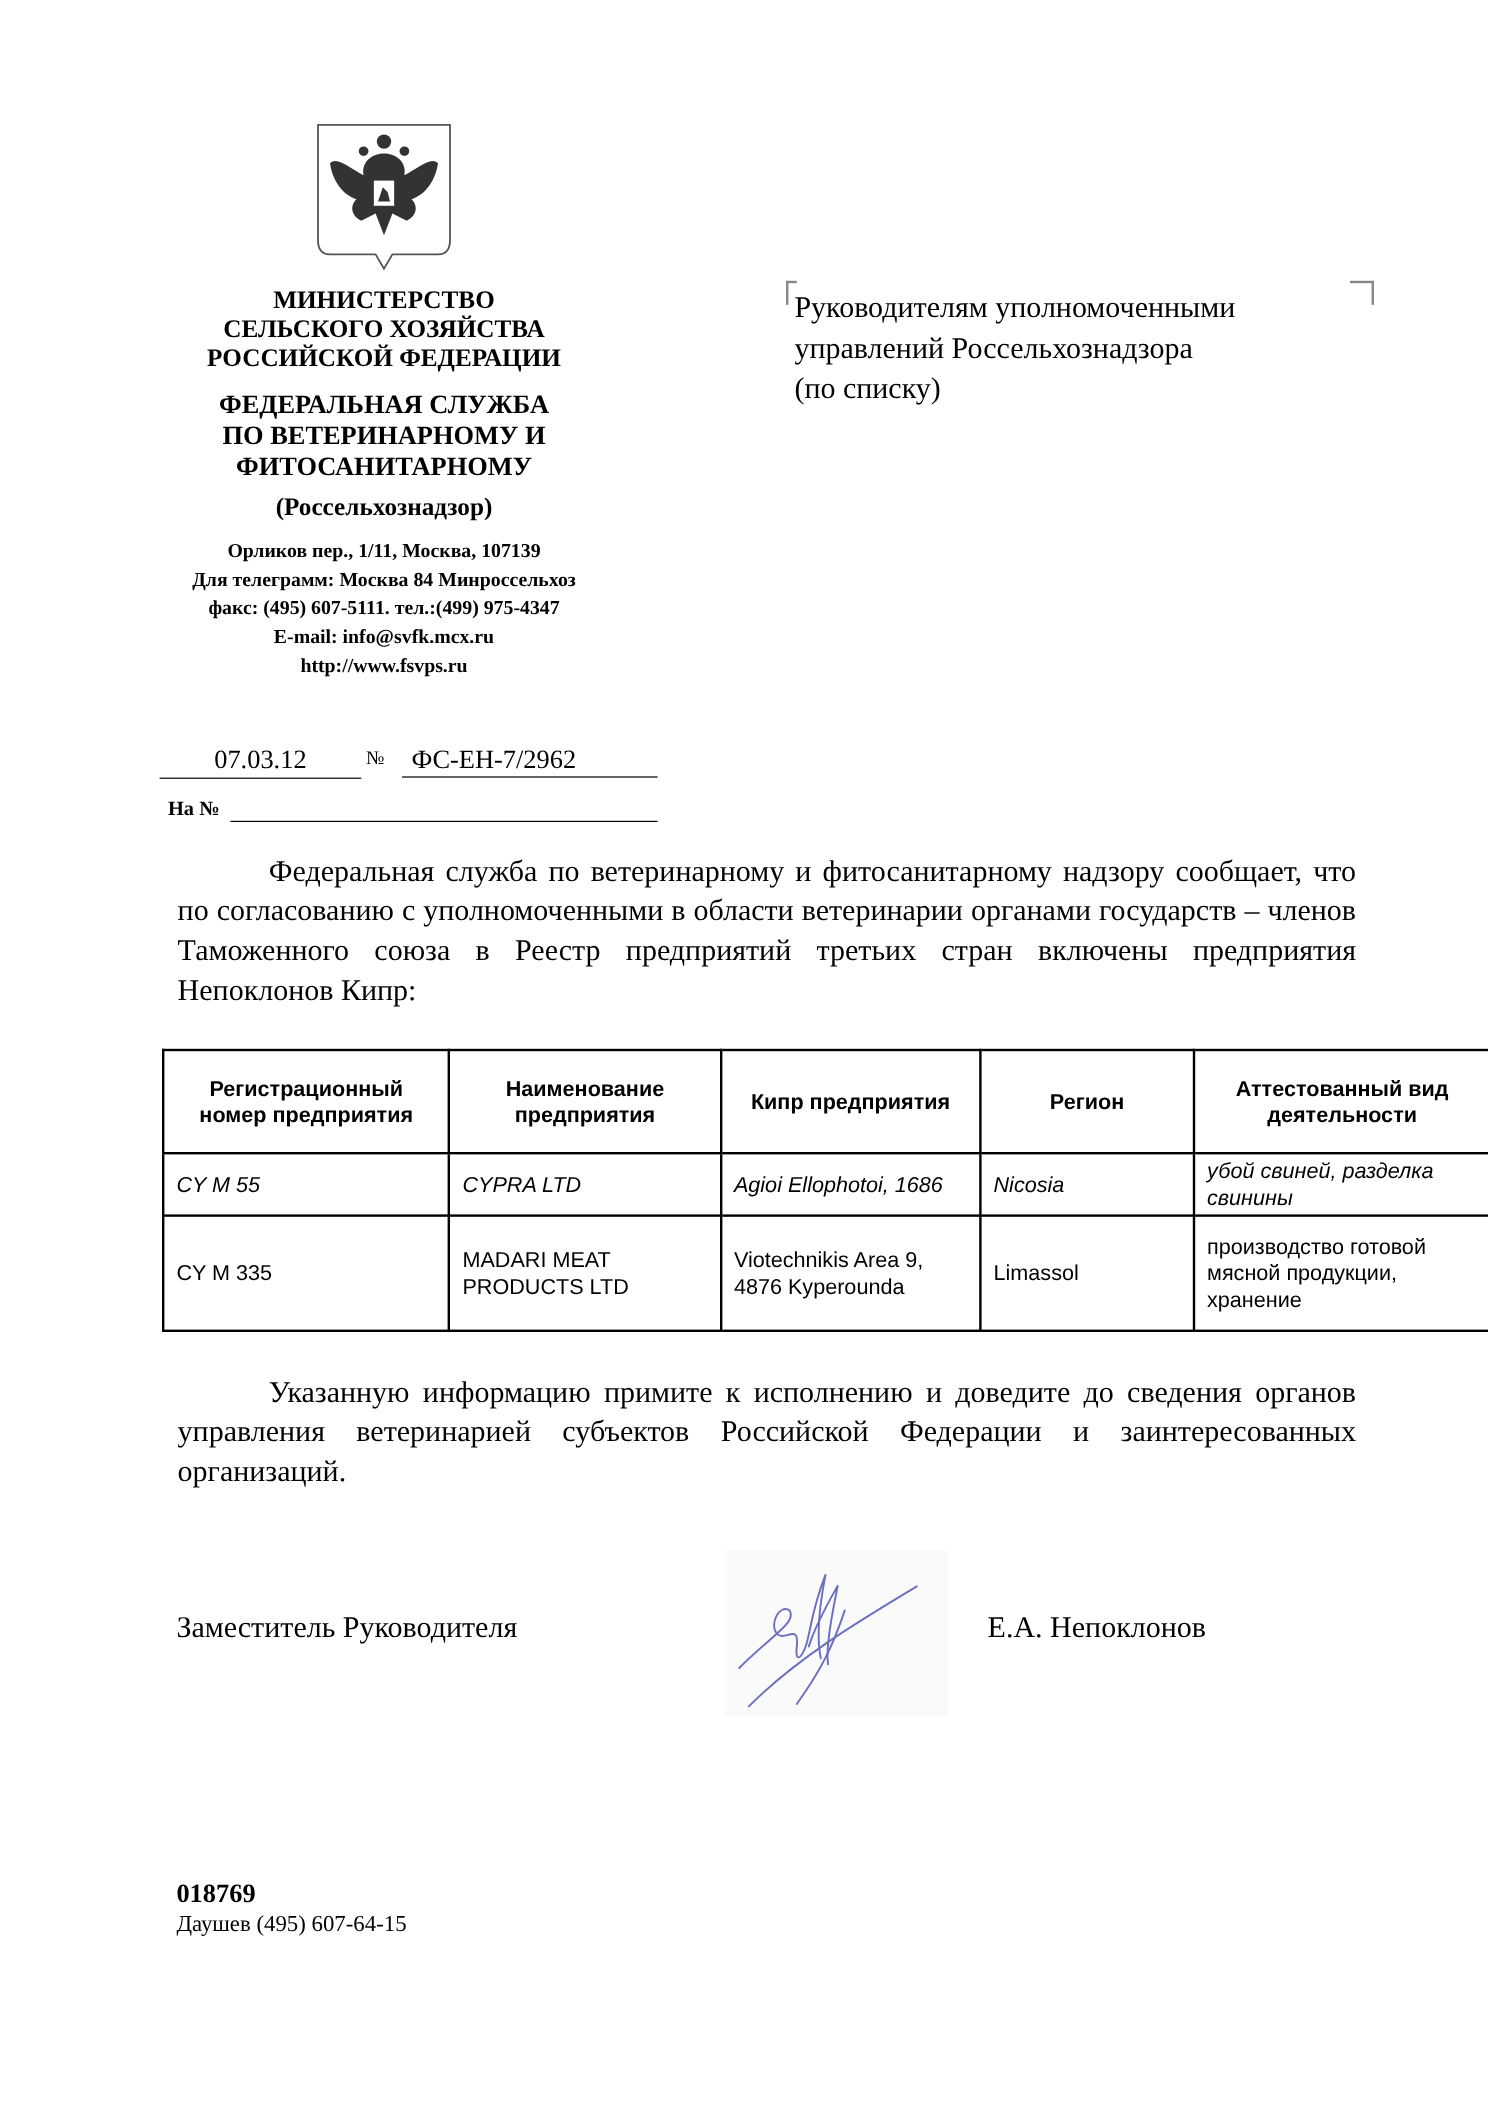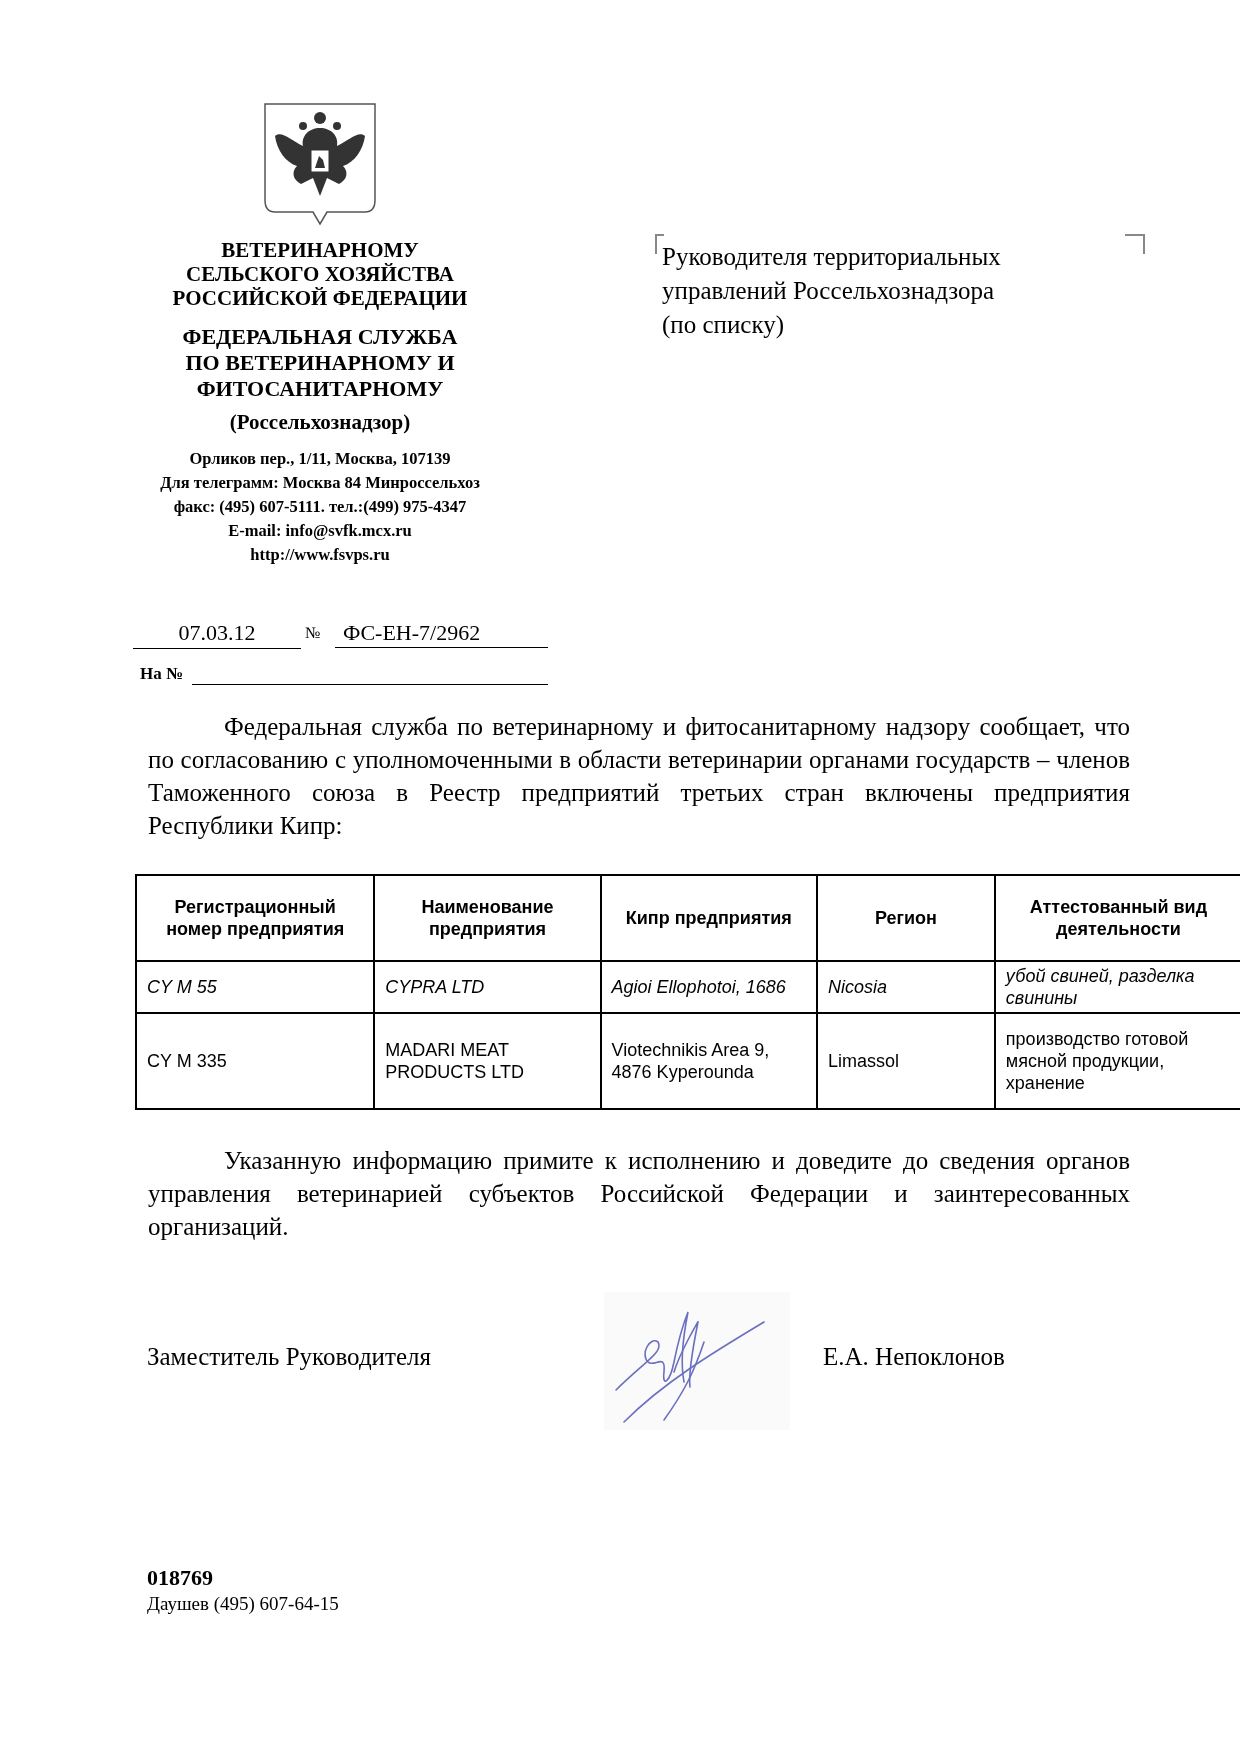--- a/index.html
+++ b/index.html
@@ -40,21 +40,21 @@
     <g fill="#333">
       <circle cx="59" cy="18" r="6"></circle>
       <circle cx="42" cy="26" r="4"></circle>
       <circle cx="76" cy="26" r="4"></circle>
       <path d="M59 28 C48 28 40 36 42 46 C30 40 20 30 14 36 C16 50 24 62 36 66 C30 72 32 80 40 84 L52 78 L59 96 L66 78 L78 84 C86 80 88 72 82 66 C94 62 102 50 104 36 C98 30 88 40 76 46 C78 36 70 28 59 28 Z"></path>
     </g>
     <rect x="50" y="50" width="18" height="22" fill="#fff" stroke="#333"></rect>
     <path d="M54 68 L58 56 L62 60 L64 68 Z" fill="#333"></path>
   </svg>
   <div class="ministry">
-    <div>ВЕТЕРИНАРНОМУ</div>
+    <div>МИНИСТЕРСТВО</div>
     <div>СЕЛЬСКОГО ХОЗЯЙСТВА</div>
     <div>РОССИЙСКОЙ ФЕДЕРАЦИИ</div>
   </div>
   <div class="service">
     <div>ФЕДЕРАЛЬНАЯ СЛУЖБА</div>
     <div>ПО ВЕТЕРИНАРНОМУ И</div>
     <div>ФИТОСАНИТАРНОМУ</div>
   </div>
   <div class="short">(Россельхознадзор)</div>
   <div class="contacts">
@@ -72,27 +72,27 @@
   <span class="num">ФС-ЕН-7/2962</span>
 </div>
 <div class="abs onno">
   <span>На №</span>
   <span class="line"></span>
 </div>
 
 <div class="abs bracket-l"></div>
 <div class="abs bracket-r"></div>
 <div class="abs addressee">
-  <div>Руководителя территориальных</div>
+  <div>Руководителям уполномоченными</div>
   <div>управлений Россельхознадзора</div>
   <div>(по списку)</div>
 </div>
 
 <div class="abs para" style="top:710px;">
-  <p>Федеральная служба по ветеринарному и фитосанитарному надзору сообщает, что по согласованию с уполномоченными в области ветеринарии органами государств – членов Таможенного союза в Реестр предприятий третьих стран включены предприятия Республики Кипр:</p>
+  <p>Федеральная служба по ветеринарному и фитосанитарному надзору сообщает, что по согласованию с уполномоченными в области ветеринарии органами государств – членов Таможенного союза в Реестр предприятий третьих стран включены предприятия Непоклонов Кипр:</p>
 </div>
 
 <table class="abs reg">
   <colgroup>
     <col style="width:217px">
       <col style="width:206px">
       <col style="width:197px">
       <col style="width:162px">
       <col style="width:225px">
   </colgroup>

